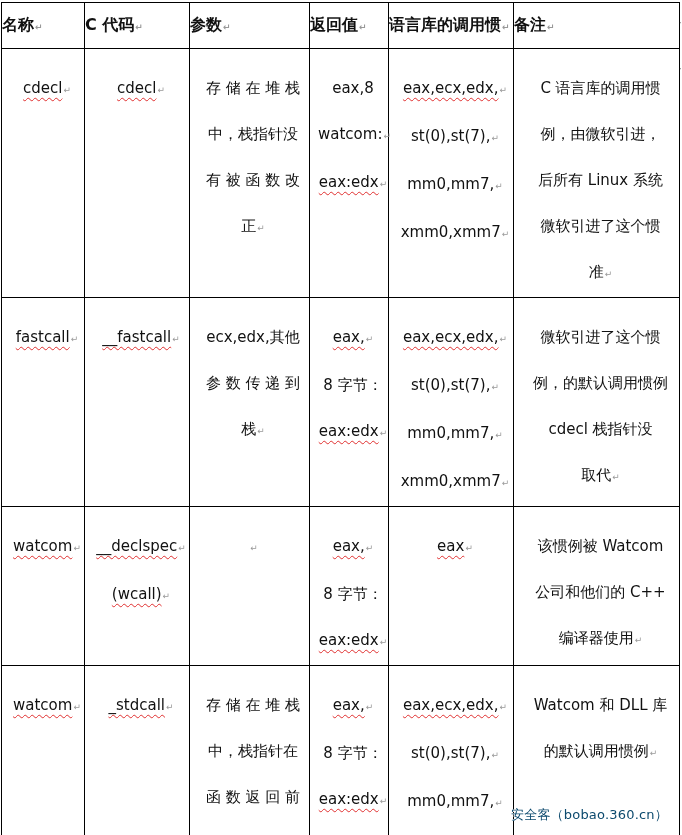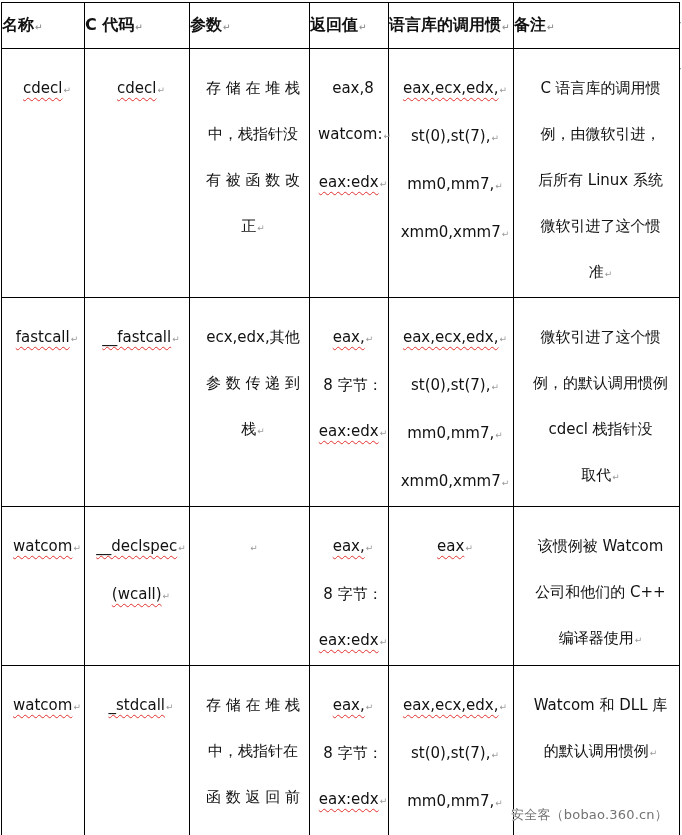--- a/index.html
+++ b/index.html
@@ -5,21 +5,21 @@
   html, body { margin: 0; padding: 0; background: #ffffff; }
   body { width: 682px; height: 835px; position: relative; overflow: hidden;
          font-family: "DejaVu Sans", "Liberation Sans", sans-serif; color: #111; }
   table.cc { position: absolute; left: 1px; top: 2px; border-collapse: collapse; table-layout: fixed; width: 678px; }
   table.cc td, table.cc th { border: 1.5px solid #000; vertical-align: top; padding: 0 0 0 8px; }
   table.cc th { height: 45px; font-size: 16px; font-weight: bold; text-align: left; vertical-align: middle; padding: 0; }
   table.cc td { font-size: 15px; line-height: 46px; padding-top: 16px; text-align: center; }
   .line { display: block; white-space: nowrap; }
   .sq { text-decoration: underline wavy #e03030; text-decoration-thickness: 1px; text-underline-offset: 4px; }
   .pm { color: #999; font-size: 9px; margin-left: 1px; }
-  .wm { position: absolute; left: 511px; top: 806px; font-size: 13px; color: #737373; letter-spacing: 0.2px;
+  .wm { position: absolute; left: 511px; top: 806px; font-size: 13px; color: #0c4a6e; letter-spacing: 0.2px;
         text-shadow: 1px 0 0 #fff, -1px 0 0 #fff; }
   .rowmark { position: absolute; left: 679px; font-size: 9px; color: #999; }
 </style>
 </head>
 <body>
 
 <table class="cc">
   <colgroup>
     <col style="width:83px">
       <col style="width:105px">

